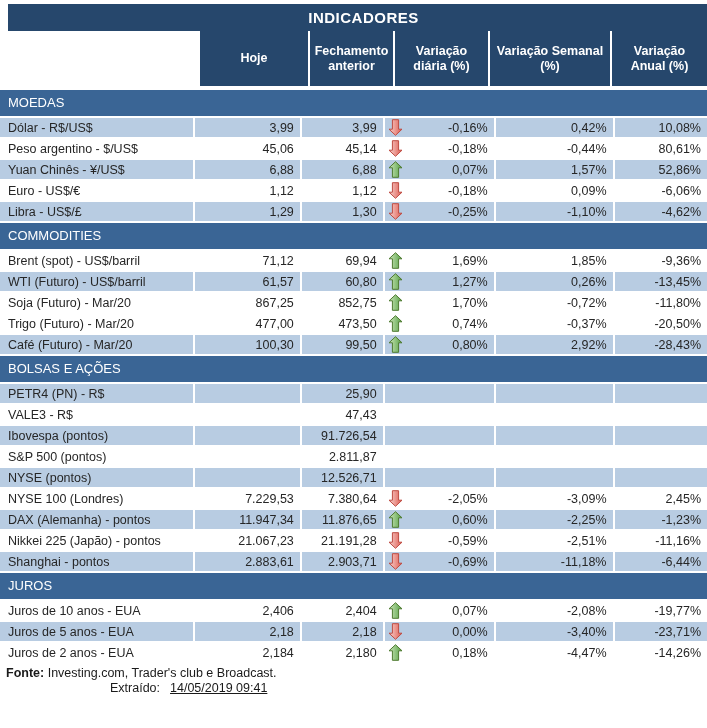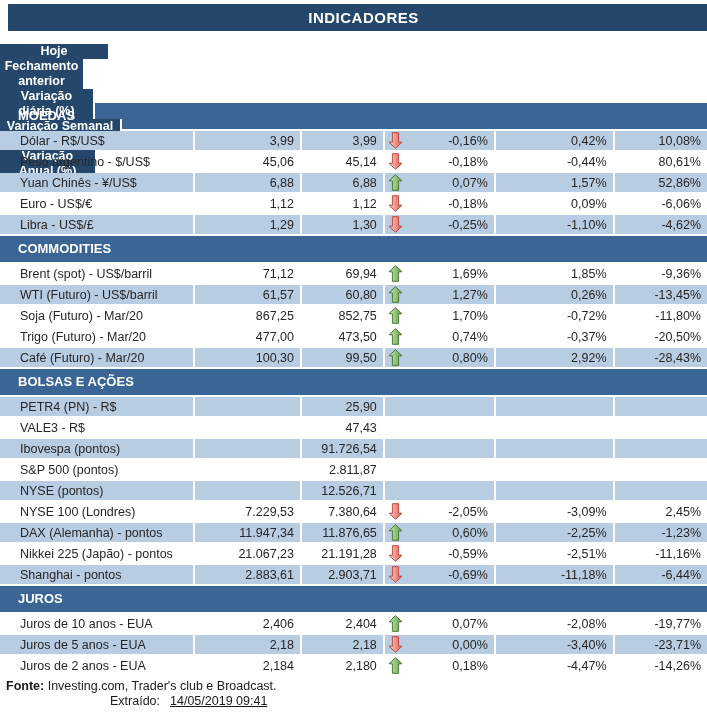--- a/index.html
+++ b/index.html
@@ -5,38 +5,38 @@
   html,body{margin:0;padding:0;}
   body{
     width:707px;height:728px;overflow:hidden;background:#fff;
     font-family:"Liberation Sans", sans-serif;
     -webkit-font-smoothing:antialiased;
   }
   .title-bar{
     margin:4px 0 0 8px;height:27px;line-height:27px;background:#26476C;
     color:#fff;font-weight:bold;font-size:15px;text-align:center;letter-spacing:.5px;padding-left:12px;
   }
-  .header-row{display:flex;margin-top:13px;height:55px;flex-direction:column;}
+  .header-row{display:flex;height:55px;}
   .hcell{
     background:#26476C;color:#fff;font-weight:bold;font-size:12.5px;line-height:15px;
     display:flex;align-items:center;justify-content:center;text-align:center;
     box-sizing:border-box;border-right:2px solid #fff;padding:0 4px;
   }
   .hcell.last{border-right:none;text-align:center;}
   .hspacer{width:200px;background:#fff;}
   .w-hoje{width:110px}.w-fech{width:85px}.w-vard{width:95px}.w-vars{width:122px}.w-vara{width:95px}
   .table-body{margin-top:4px;}
   .section-bar{
-    height:26px;line-height:26px;background:#3A6595;color:#fff;font-weight:bold;
-    font-size:13px;padding-left:18px;border-bottom:2px solid #fff;
+    height:26px;line-height:26px;background:#3A6595;color:#fff;font-weight:normal;
+    font-size:13px;padding-left:8px;border-bottom:2px solid #fff;
   }
   .trow{display:flex;height:19px;border-bottom:2px solid #fff;font-size:12.5px;color:#262626;}
   .cell{box-sizing:border-box;border-right:2px solid #fff;display:flex;align-items:center;overflow:hidden;white-space:nowrap;}
   .cell.last{border-right:none;}
-  .cell.lbl{width:200px;padding-left:20px;justify-content:flex-start;}
+  .cell.lbl{width:200px;padding-left:8px;justify-content:flex-start;}
   .cell.num{justify-content:flex-end;padding-right:6px;}
   .c-hoje{width:110px}.c-fech{width:85px}.c-vard{width:114px;position:relative}.c-vars{width:122px}.c-vara{width:95px}
   .shaded{background:#B8CCE2;}
   .arrow{position:absolute;left:3px;top:1px;width:15px;height:17px;}
   .footer{margin-top:2px;font-size:12.5px;color:#1a1a1a;line-height:15px;}
   .footer .l1{padding-left:6px;}
   .footer .l1 b{font-weight:bold;}
   .footer .l2{margin-left:110px;}
   .footer .l2 .val{margin-left:10px;text-decoration:underline;}
 </style>

